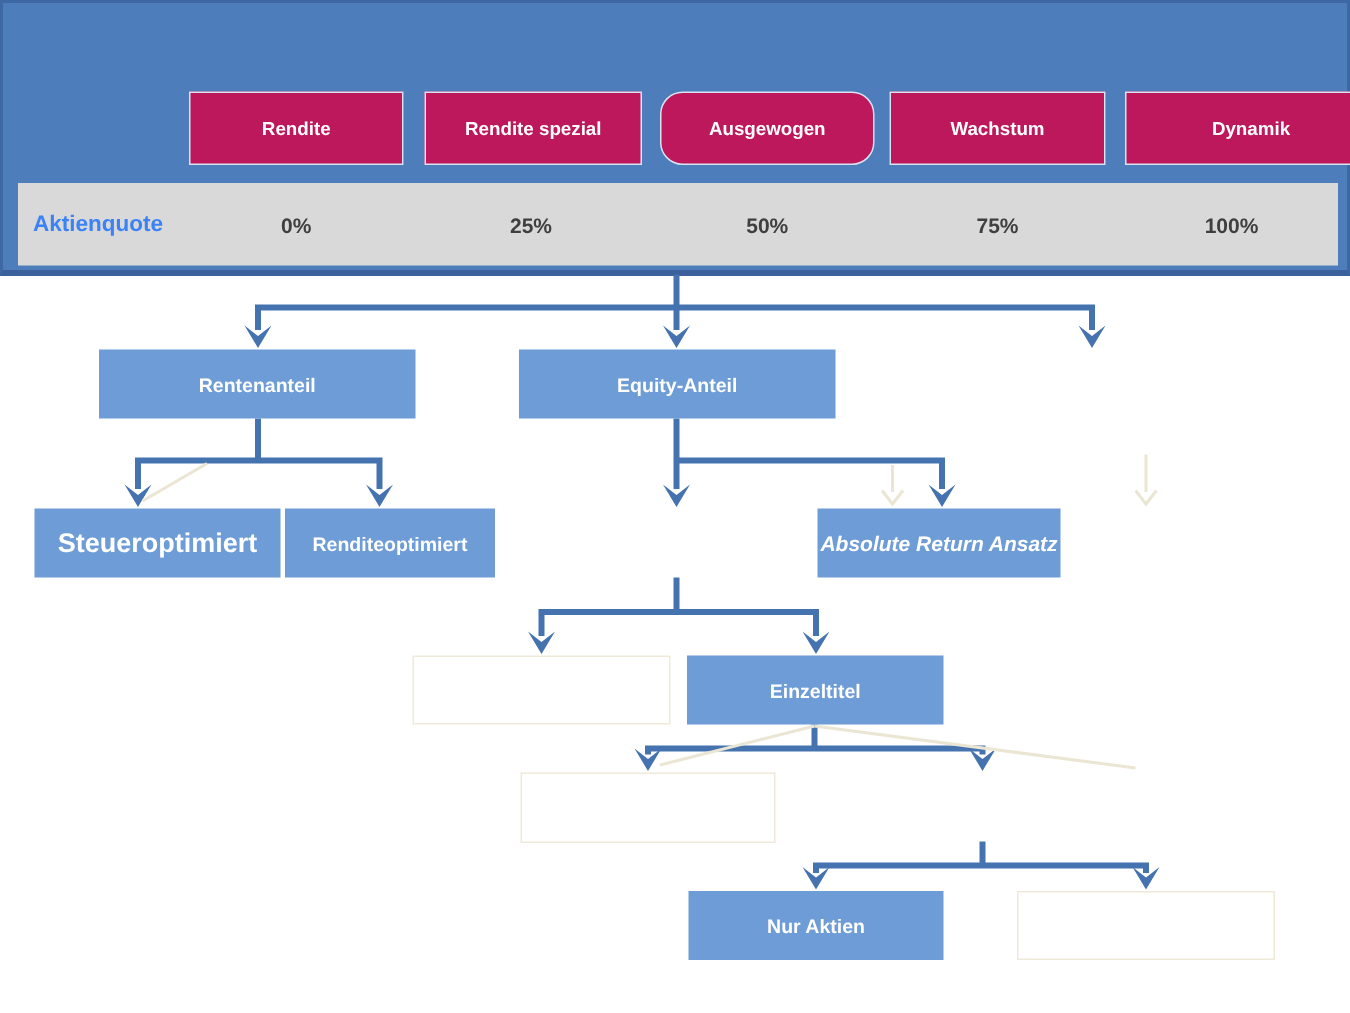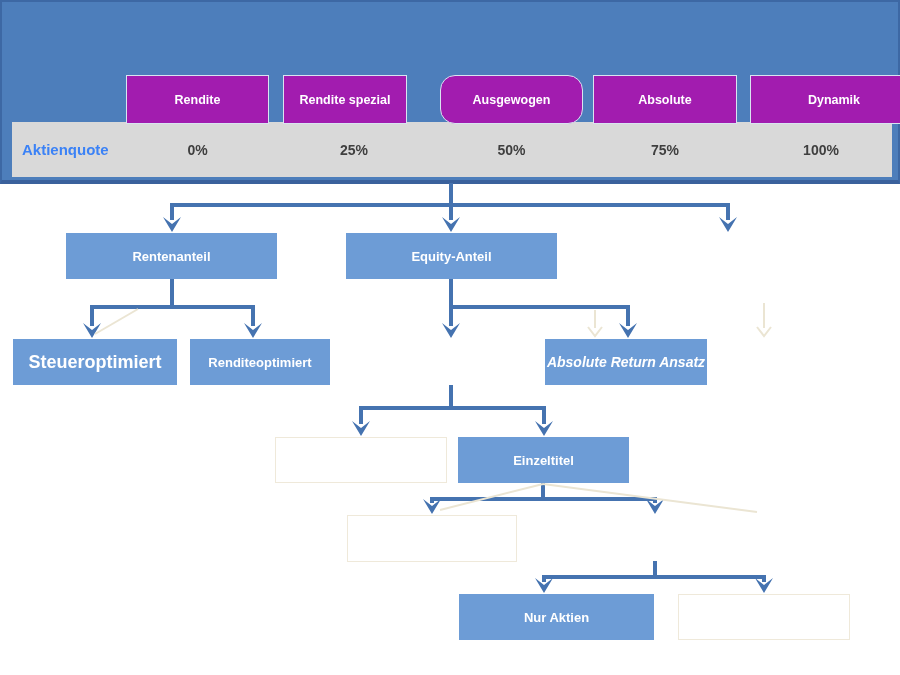--- a/index.html
+++ b/index.html
@@ -7,22 +7,22 @@
     position:relative;width:900px;height:675px;overflow:hidden;
     font-family:"Liberation Sans","DejaVu Sans",sans-serif;background:#fff;
   }
   
   .panel{
     position:absolute;left:0;top:0;width:900px;height:184px;
     background:#4d7ebb;border:2px solid #3d68a4;border-bottom:4px solid #3a619c;
     box-sizing:border-box;
   }
   .tab-btn{
-    position:absolute;top:75px;height:49px;
-    background:#a21caf;border:1px solid #d9e4f1;box-sizing:border-box;
+    position:absolute;top:61px;height:49px;
+    background:#be185d;border:1px solid #d9e4f1;box-sizing:border-box;
     color:#fff;font-weight:bold;font-size:12.5px;
     display:flex;align-items:center;justify-content:center;
   }
   .quota-bar{
     position:absolute;left:12px;top:122px;width:880px;height:55px;
     background:#d9d9d9;
   }
   .quota-label{
     position:absolute;left:22px;top:122px;height:55px;
     display:flex;align-items:center;
@@ -50,23 +50,23 @@
 <body>
 
 <div id="stage">
 
   <div class="panel"></div>
 
   <div class="quota-bar"></div>
   <div class="quota-label">Aktienquote</div>
 
   <div class="tab-btn" style="left:126px;width:143px;">Rendite</div>
-  <div class="tab-btn" style="left:283px;width:124px;">Rendite spezial</div>
+  <div class="tab-btn" style="left:283px;width:145px;">Rendite spezial</div>
   <div class="tab-btn" style="left:440px;width:143px;border-radius:15px;">Ausgewogen</div>
-  <div class="tab-btn" style="left:593px;width:144px;">Absolute</div>
+  <div class="tab-btn" style="left:593px;width:144px;">Wachstum</div>
   <div class="tab-btn" style="left:750px;width:168px;">Dynamik</div>
 
   <div class="quota-val" style="left:126px;width:143px;">0%</div>
   <div class="quota-val" style="left:283px;width:142px;">25%</div>
   <div class="quota-val" style="left:440px;width:143px;">50%</div>
   <div class="quota-val" style="left:593px;width:144px;">75%</div>
   <div class="quota-val" style="left:750px;width:142px;">100%</div>
 
   <svg width="900" height="675" viewBox="0 0 900 675">
     <g stroke="#4573b0" stroke-width="4" fill="none">
@@ -97,26 +97,26 @@
       <path d="M764 303 L764 328 M757 327 L764 336 L771 327"></path>
       <path d="M543 484 L440 510"></path>
       <path d="M543 484 L757 512"></path>
       <path d="M95 334 L138 309"></path>
     </g>
   </svg>
 
   <div class="node" style="left:66px;top:233px;width:211px;height:46px;">Rentenanteil</div>
   <div class="node" style="left:346px;top:233px;width:211px;height:46px;">Equity-Anteil</div>
 
-  <div class="node big" style="left:13px;top:339px;width:164px;height:46px;">Steueroptimiert</div>
+  <div class="node big" style="left:23px;top:339px;width:164px;height:46px;">Steueroptimiert</div>
   <div class="node" style="left:190px;top:339px;width:140px;height:46px;">Renditeoptimiert</div>
 
   <div class="node md2" style="left:545px;top:339px;width:162px;height:46px;">Absolute Return Ansatz</div>
 
   <div class="node empty" style="left:275px;top:437px;width:172px;height:46px;"></div>
   <div class="node" style="left:458px;top:437px;width:171px;height:46px;">Einzeltitel</div>
 
   <div class="node empty" style="left:347px;top:515px;width:170px;height:47px;"></div>
 
-  <div class="node" style="left:459px;top:594px;width:195px;height:46px;">Nur Aktien</div>
+  <div class="node" style="left:459px;top:594px;width:170px;height:46px;">Nur Aktien</div>
   <div class="node empty" style="left:678px;top:594px;width:172px;height:46px;"></div>
 
 </div>
 
 </body></html>

